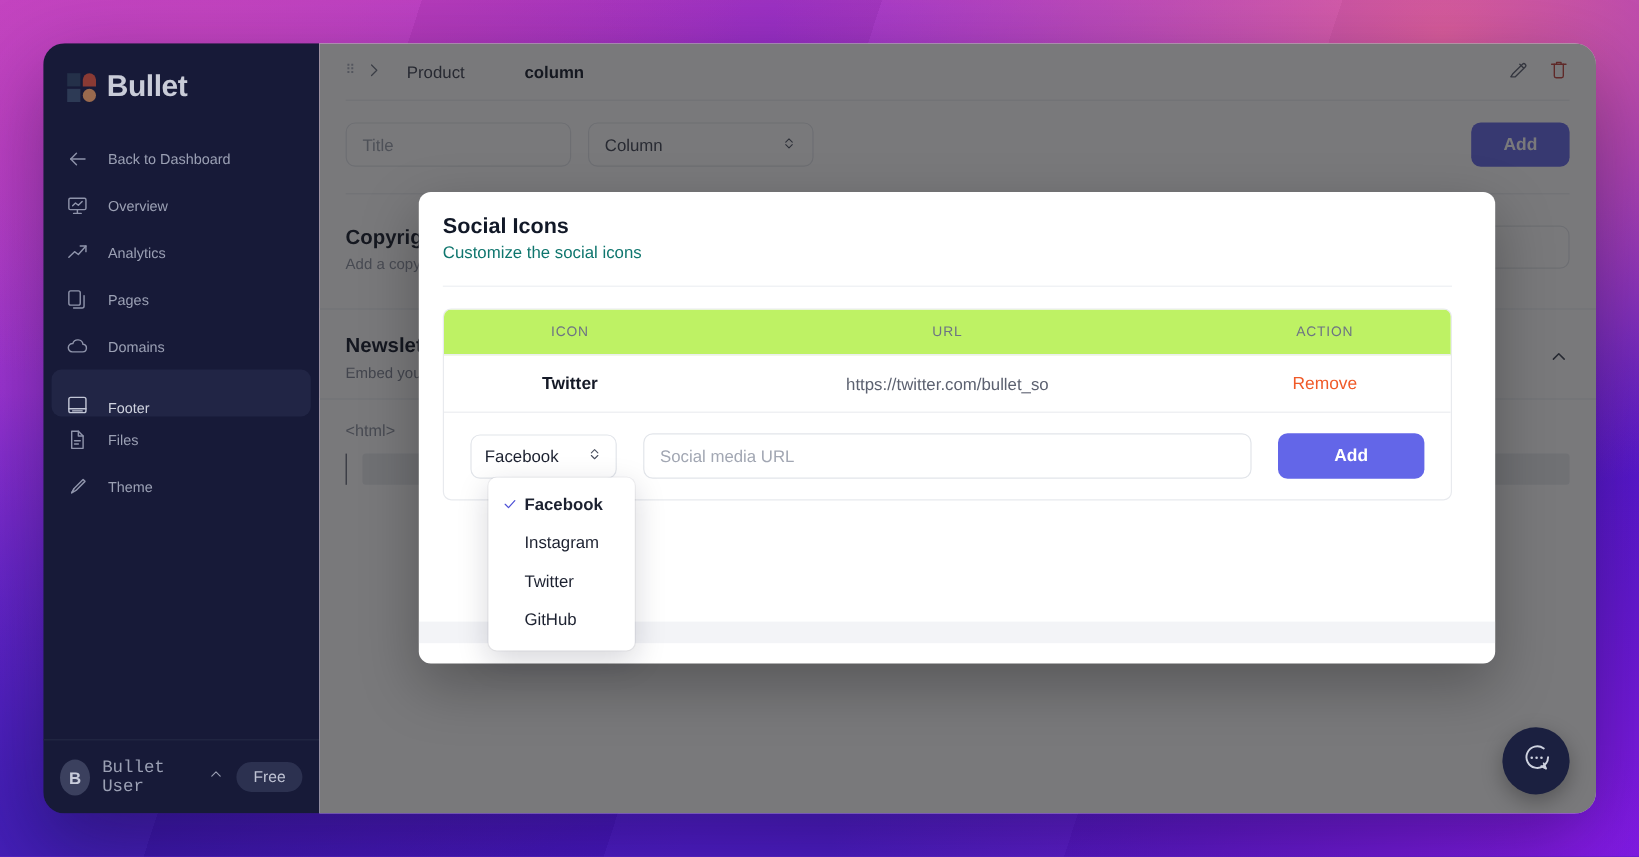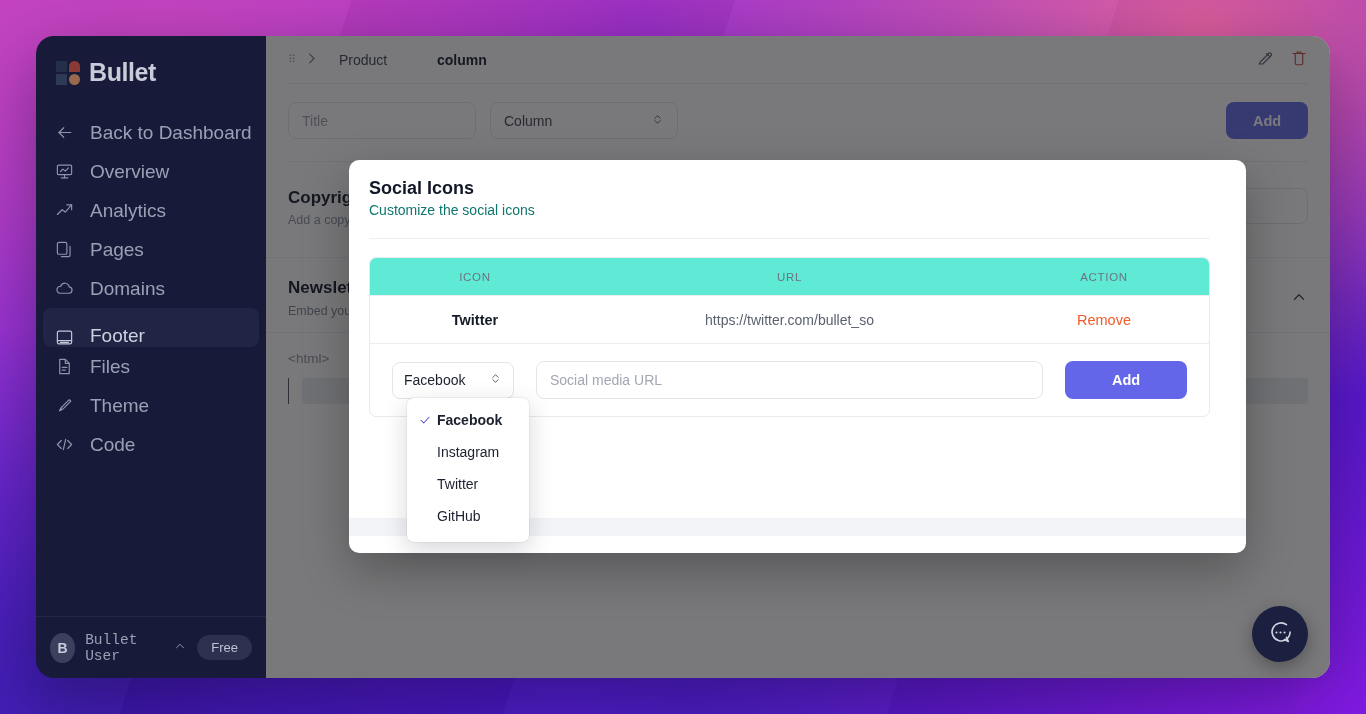--- a/index.html
+++ b/index.html
@@ -63,21 +63,21 @@
     color: #c9ccd8; font-size: 25px; font-weight: 700; letter-spacing: -.4px;
   }
 
   .nav-item {
     display: flex; align-items: center; gap: 16px;
     height: 39px;
     margin: 0 7px;
     padding-left: 11px;
     border-radius: 8px;
     color: #9ba0b4;
-    font-size: 19px;
+    font-size: 12px;
     cursor: pointer;
   }
   .nav-item.active { background: #212545; color: #cfd2de; align-items: flex-end; }
   .nav-item .ico { width: 20px; height: 20px; flex: 0 0 20px; display: flex; align-items: center; justify-content: center; }
   .nav-item .ico svg { width: 19px; height: 19px; stroke: #8f94ab; fill: none; stroke-width: 1.5; stroke-linecap: round; stroke-linejoin: round; }
   .nav-item.active .ico svg { stroke: #c2c6d6; }
 
   #sidebar-spacer { flex: 1 1 auto; }
   #sidebar-footer {
     border-top: 1px solid #242844;
@@ -223,21 +223,21 @@
   #modal-sub { font-size: 14px; color: #0f766e; margin-top: 3px; }
   #modal-divider { height: 1px; background: #edeff3; margin: 20px 0 0 0; }
 
   #social-table {
     margin-top: 18px;
     border: 1px solid #e8eaee;
     border-radius: 7px;
     overflow: hidden;
   }
   .st-row { display: flex; align-items: center; }
-  #st-head { background: #5eead4; height: 38px; border-bottom: 1px solid #ebedf1; }
+  #st-head { background: #bef264; height: 38px; border-bottom: 1px solid #ebedf1; }
   #st-head .st-c { font-size: 11.5px; letter-spacing: .7px; color: #6d7384; font-weight: 400; }
   .st-c { text-align: center; }
   .c-icon { flex: 0 0 210px; }
   .c-url  { flex: 1 1 auto; }
   .c-act  { flex: 0 0 210px; }
   #st-body-row { height: 48px; border-bottom: 1px solid #ebedf1; }
   #row-icon-name { font-size: 14.5px; font-weight: 700; color: #151a27; }
   #row-url { font-size: 14px; color: #5c6170; }
   #row-remove { font-size: 14.5px; color: #f05a28; cursor: pointer; }
 
@@ -394,30 +394,20 @@
     <div class="nav-item">
       <span class="ico">
         <svg viewBox="0 0 24 24">
             <path d="M18 4.5 8.5 14 6 18.5 10.5 16 20 6.5z"></path>
             <path d="M8.5 14 6 18.5"></path>
           </svg>
       </span>
       <span>Theme</span>
     </div>
 
-    <div class="nav-item">
-      <span class="ico">
-        <svg viewBox="0 0 24 24">
-            <polyline points="8,7 3,12 8,17"></polyline>
-            <polyline points="16,7 21,12 16,17"></polyline>
-            <line x1="13.5" y1="5.5" x2="10.5" y2="18.5"></line>
-          </svg>
-      </span>
-      <span>Code</span>
-    </div>
 
     <div id="sidebar-spacer"></div>
 
     <div id="sidebar-footer">
       <div id="avatar">B</div>
       <span id="user-name">Bullet User</span>
       <span id="user-caret">
         <svg viewBox="0 0 24 24">
             <polyline points="6,15 12,9 18,15"></polyline>
           </svg>

